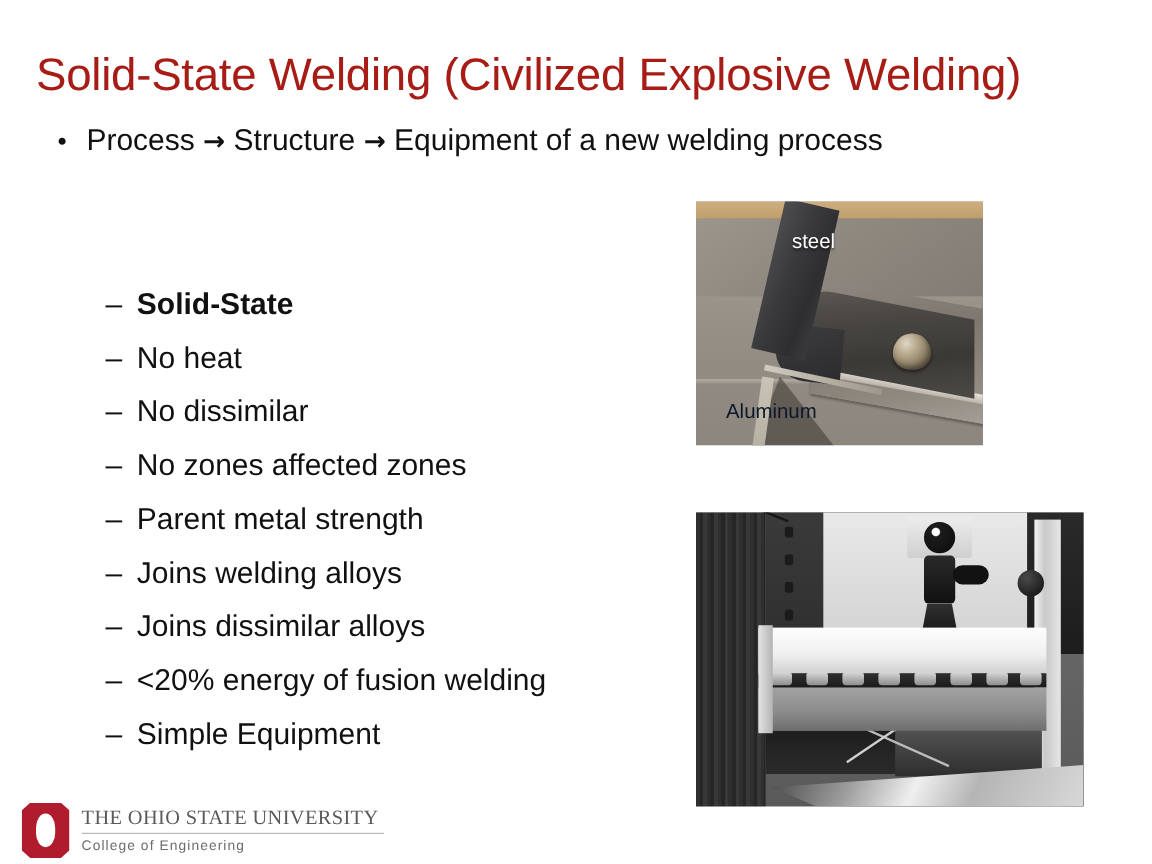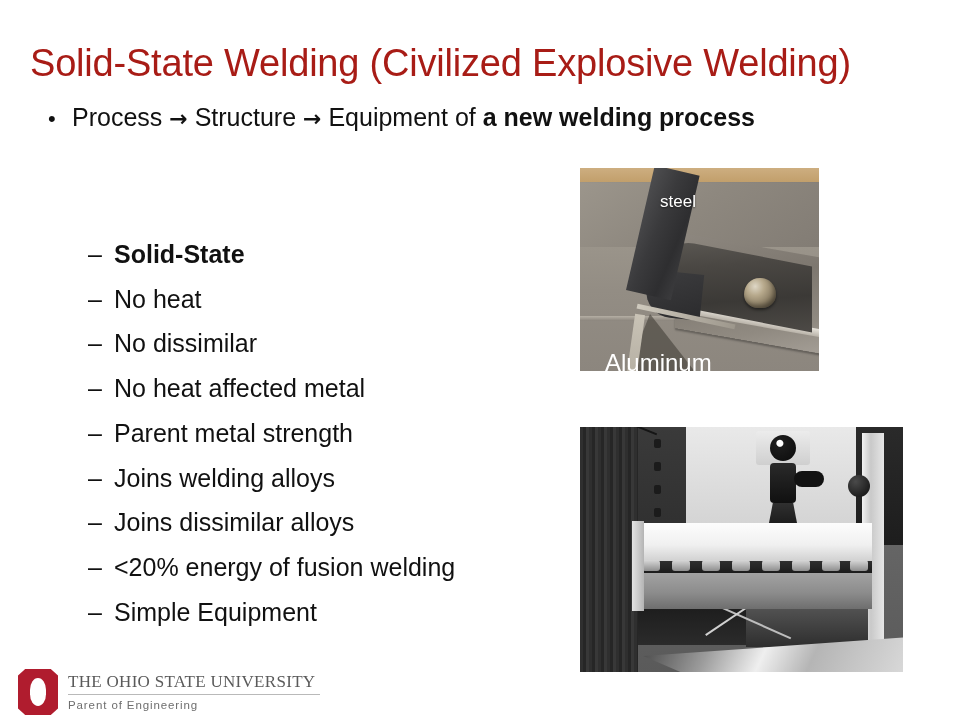--- a/index.html
+++ b/index.html
@@ -50,21 +50,21 @@
     display: flex;
     align-items: baseline;
   }
   .lvl1 .dot {
     width: 24px;
     flex: 0 0 24px;
     font-size: 22px;
     line-height: 34px;
   }
   .lvl1 .txt { white-space: nowrap; }
-  .lvl1 .txt b { font-weight: bold; }
+  .lvl1 .txt b { font-weight: normal; }
   .arrow { font-family: "DejaVu Sans", sans-serif; font-weight: bold; font-size: 22px; }
 
   
   .lvl2-list {
     position: absolute;
     left: 88px;
     top: 188px;
     width: 470px;
   }
   .lvl2 {
@@ -200,23 +200,23 @@
   .lbl-steel {
     position: absolute;
     left: 80px; top: 24px;
     color: #ffffff;
     font-size: 17px;
     font-family: "Liberation Sans", sans-serif;
     text-shadow: 0 1px 2px rgba(0,0,0,0.55);
   }
   .lbl-alum {
     position: absolute;
-    left: 25px; top: 181px;
-    color: #ffffff;
-    font-size: 24px;
+    left: 25px; top: 165px;
+    color: #0f172a;
+    font-size: 17px;
     font-family: "Liberation Sans", sans-serif;
   }
 
   
   .photo2 {
     position: absolute;
     left: 580px;
     top: 427px;
     width: 323px;
     height: 245px;
@@ -421,21 +421,21 @@
     <div class="lvl2">
       <span class="dash">–</span>
       <span class="txt">No heat</span>
     </div>
     <div class="lvl2">
       <span class="dash">–</span>
       <span class="txt">No dissimilar</span>
     </div>
     <div class="lvl2">
       <span class="dash">–</span>
-      <span class="txt">No heat affected metal</span>
+      <span class="txt">No zones affected zones</span>
     </div>
     <div class="lvl2">
       <span class="dash">–</span>
       <span class="txt">Parent metal strength</span>
     </div>
     <div class="lvl2">
       <span class="dash">–</span>
       <span class="txt">Joins welding alloys</span>
     </div>
     <div class="lvl2">
@@ -514,17 +514,17 @@
   </div>
 
   <div class="logo">
     <div class="logo-mark">
       <div class="o-outer"></div>
       <div class="o-inner"></div>
     </div>
     <div class="logo-text">
       <div class="logo-line1">The Ohio State University</div>
       <div class="logo-rule"></div>
-      <div class="logo-line2">Parent of Engineering</div>
+      <div class="logo-line2">College of Engineering</div>
     </div>
   </div>
 
 </div>
 
 </body></html>

